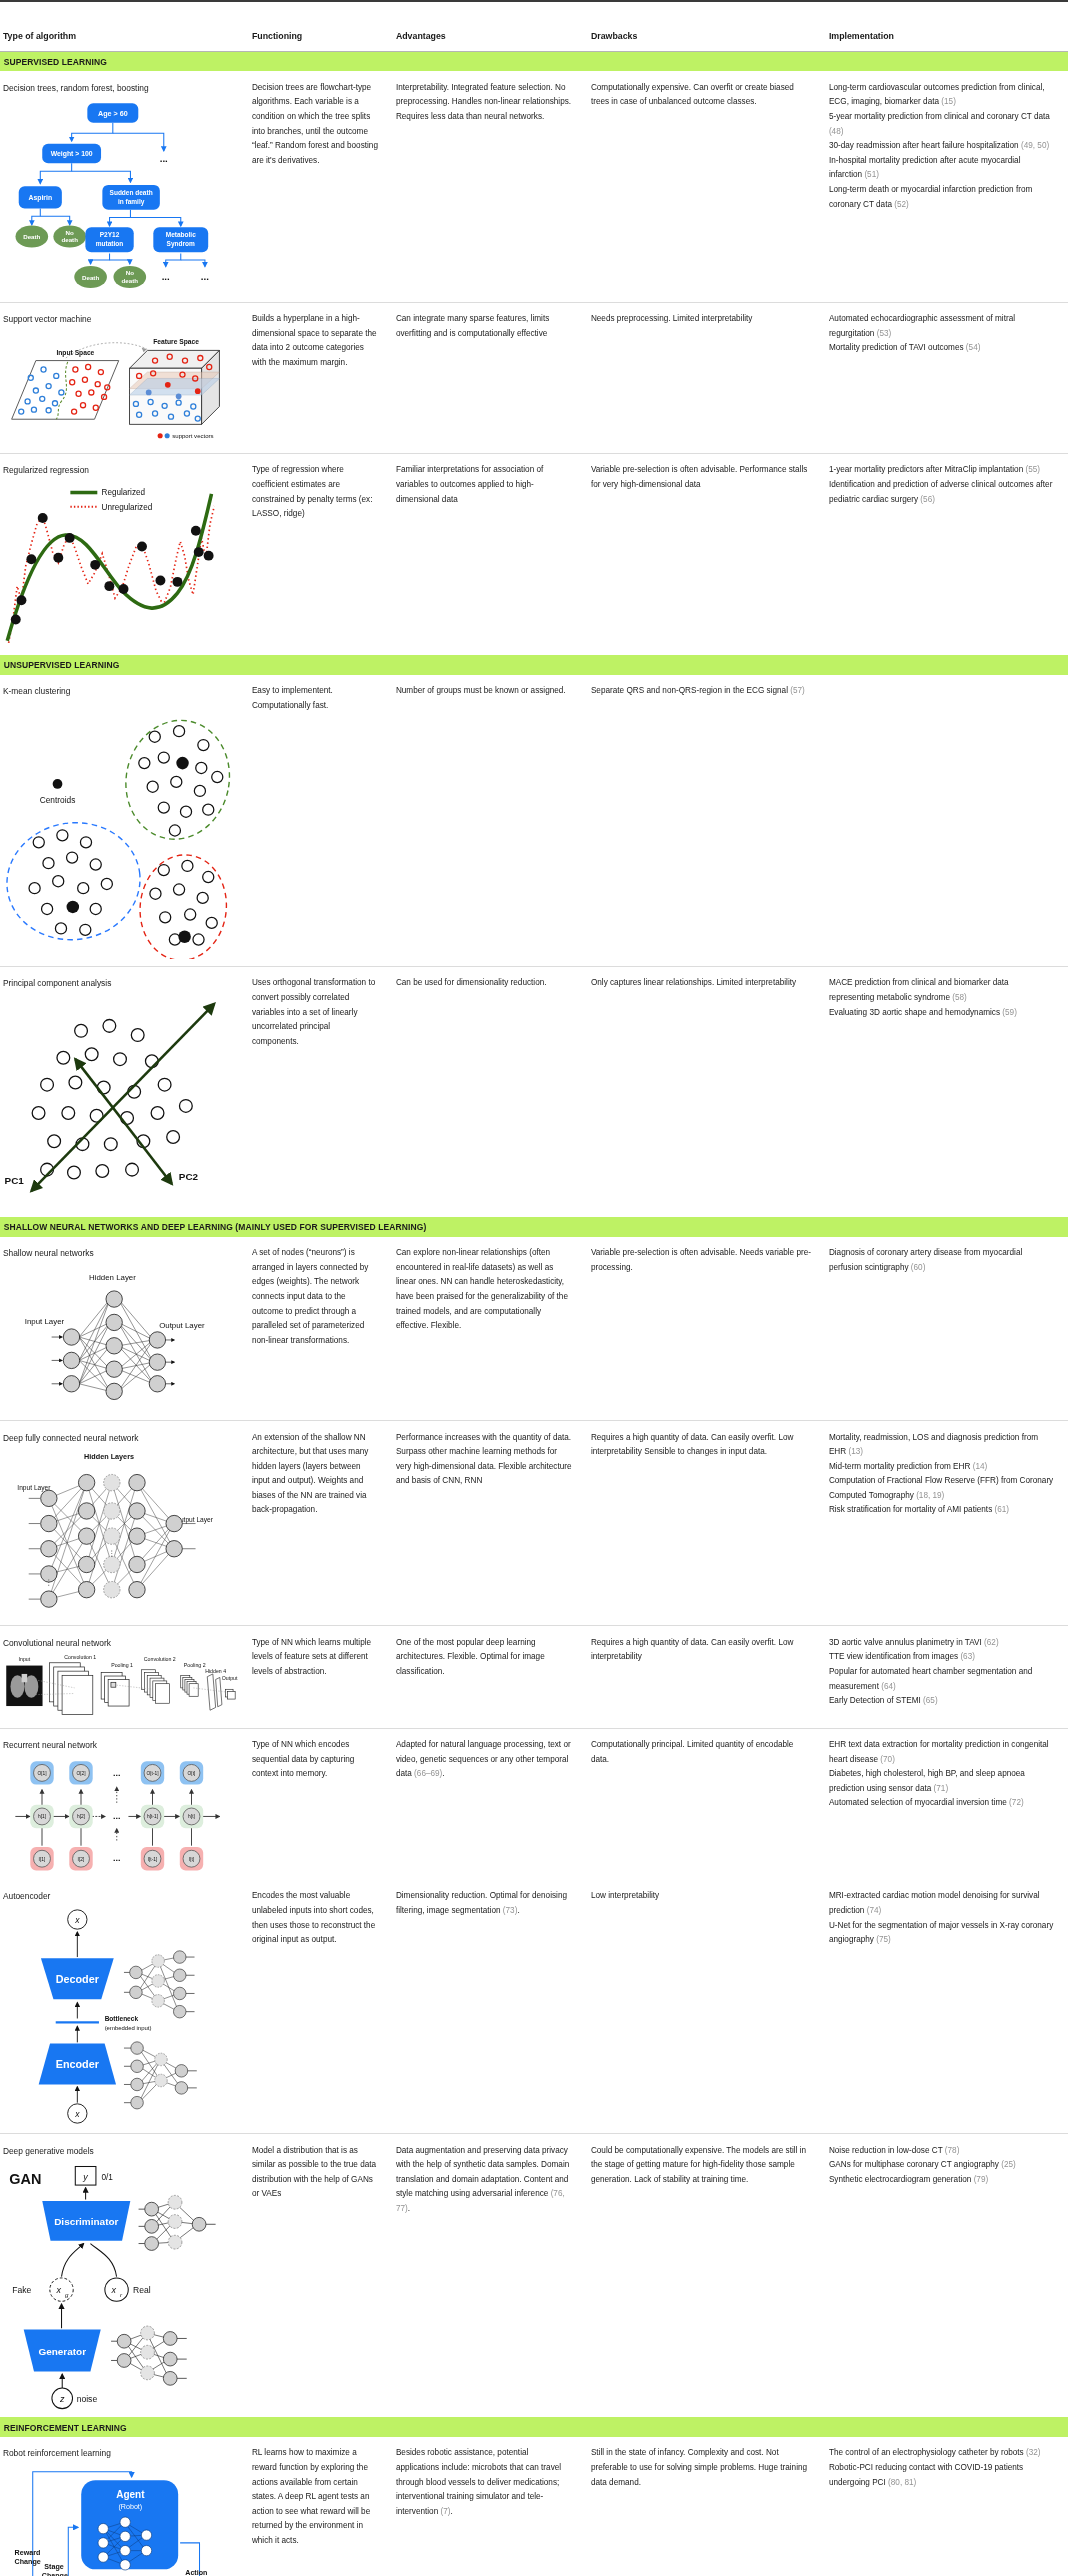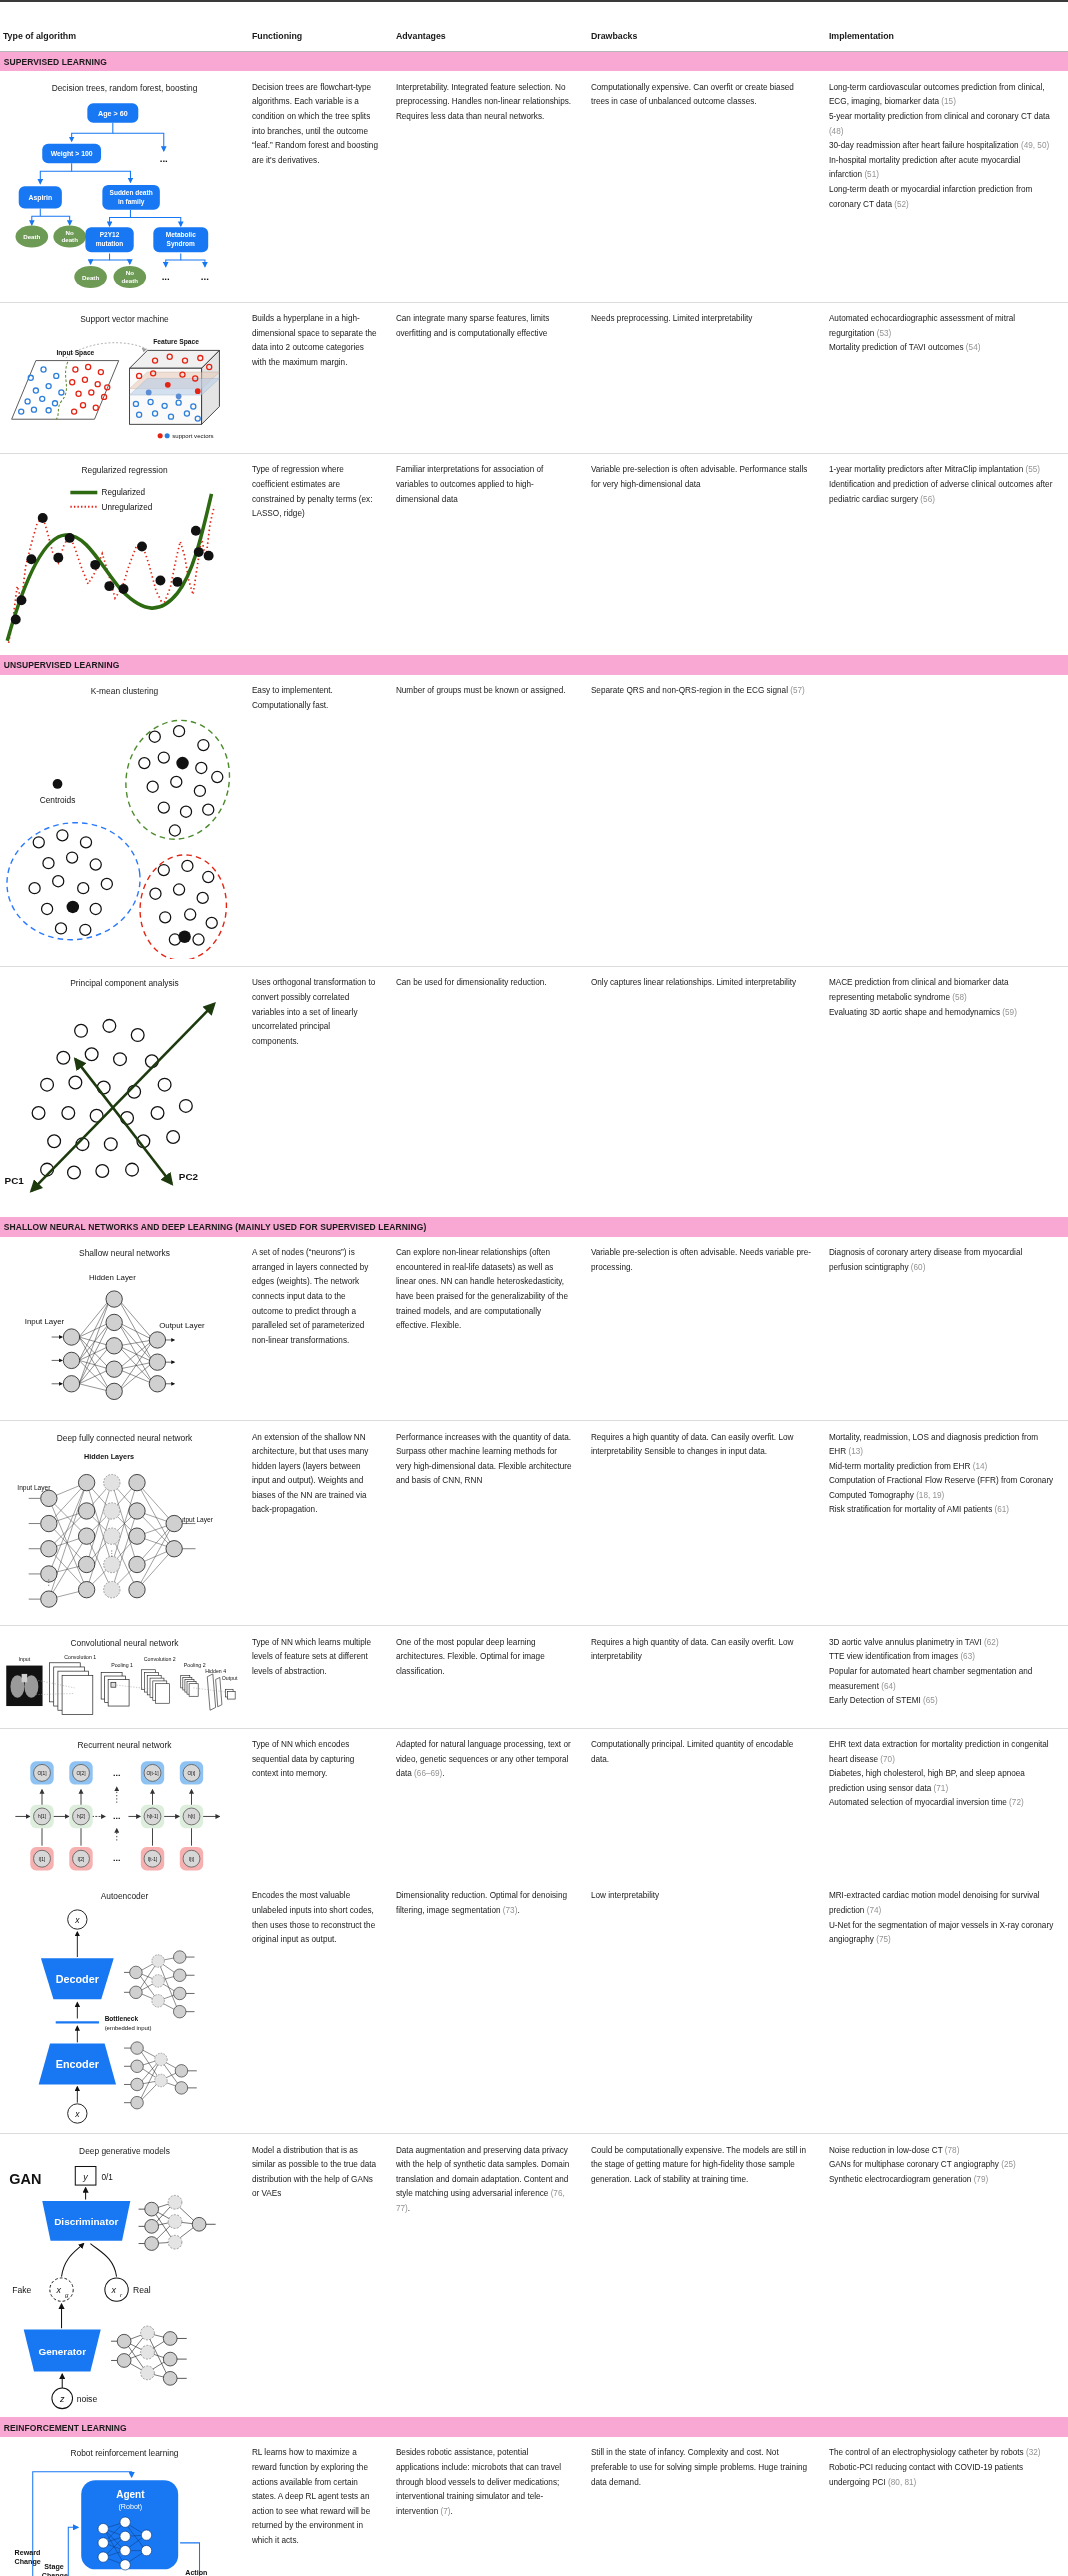--- a/index.html
+++ b/index.html
@@ -2,25 +2,25 @@
 <html style="font-size:11.7px"><head>
 <meta charset="utf-8">
 <style>
   html,body{margin:0;padding:0;background:#fff;}
   body{width:1068px;font-family:"Liberation Sans",sans-serif;color:#1a1a1a;}
   .wrap{width:1068px;}
   .toprule{height:2.2px;background:#3a3a3a;}
   .grid{display:grid;grid-template-columns:249px 144px 195px 238px 242px;padding-left:2.9px;box-sizing:border-box;}
   .colheads{padding-top:10.2px;padding-bottom:9.5px;border-bottom:0.7px solid #b5b5b5;}
   .colheads .h{font-weight:bold;font-size:8.8px;padding-right:10.2px;margin-top:19px;}
-  .band{background:#f9a8d4;font-weight:bold;font-size:8.5px;padding:5.1px 4.4px 4.4px 3.7px;letter-spacing:0.1px;margin-top:0;}
+  .band{background:#bef264;font-weight:bold;font-size:8.5px;padding:5.1px 4.4px 4.4px 3.7px;letter-spacing:0.1px;margin-top:0;}
   .row{border-top:0.7px solid #dcdcdc;box-sizing:border-box;}
   .sec .row:first-of-type{border-top:none;}
   .cell{font-size:8.2px;line-height:14.6px;padding:9.5px 17.5px 7.3px 0;box-sizing:border-box;}
-  .cell.c1{padding-right:5.8px;text-align:center;}
+  .cell.c1{padding-right:5.8px;}
   .typelabel{font-size:8.4px;margin-bottom:1.5px;}
   .impl{white-space:pre-line;}
   .cite{color:#939393;}
   .diag{display:block;margin-top:2.9px;}
   svg text{font-family:"Liberation Sans",sans-serif;}
   .nodetxt{fill:#fff;font-weight:bold;}
   .lbl{fill:#111;}
 </style>
 </head>
 <body>

